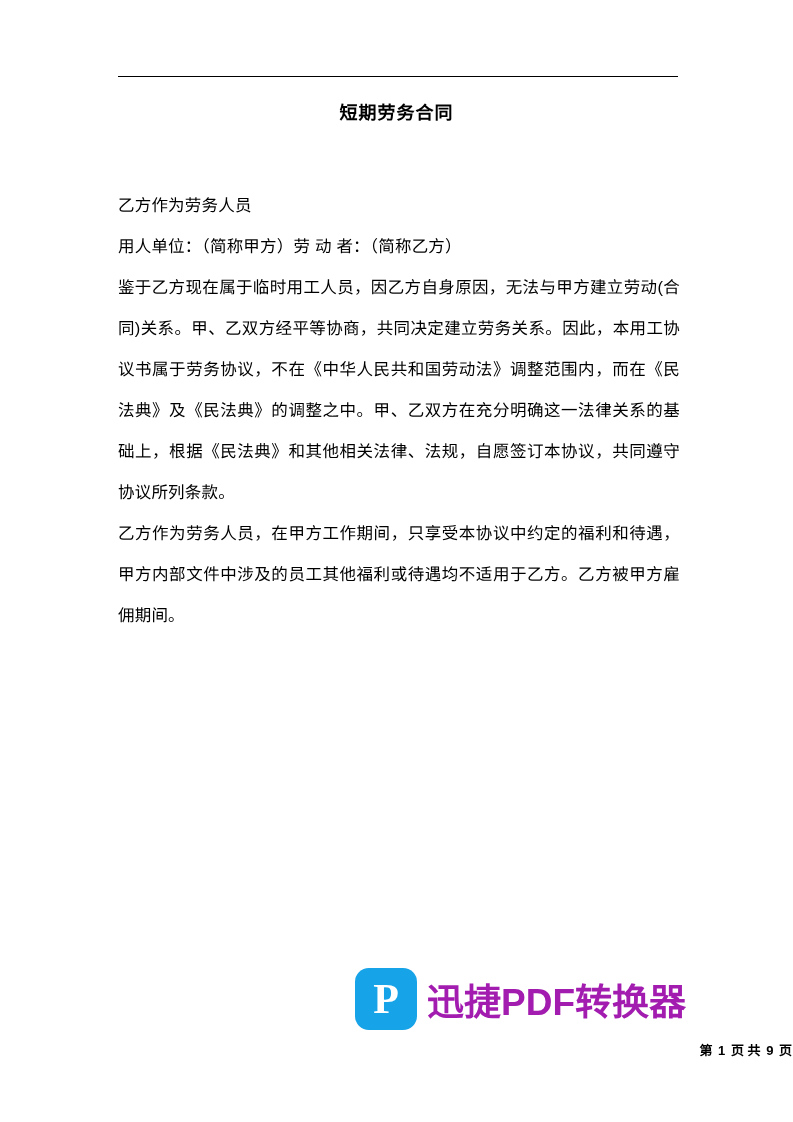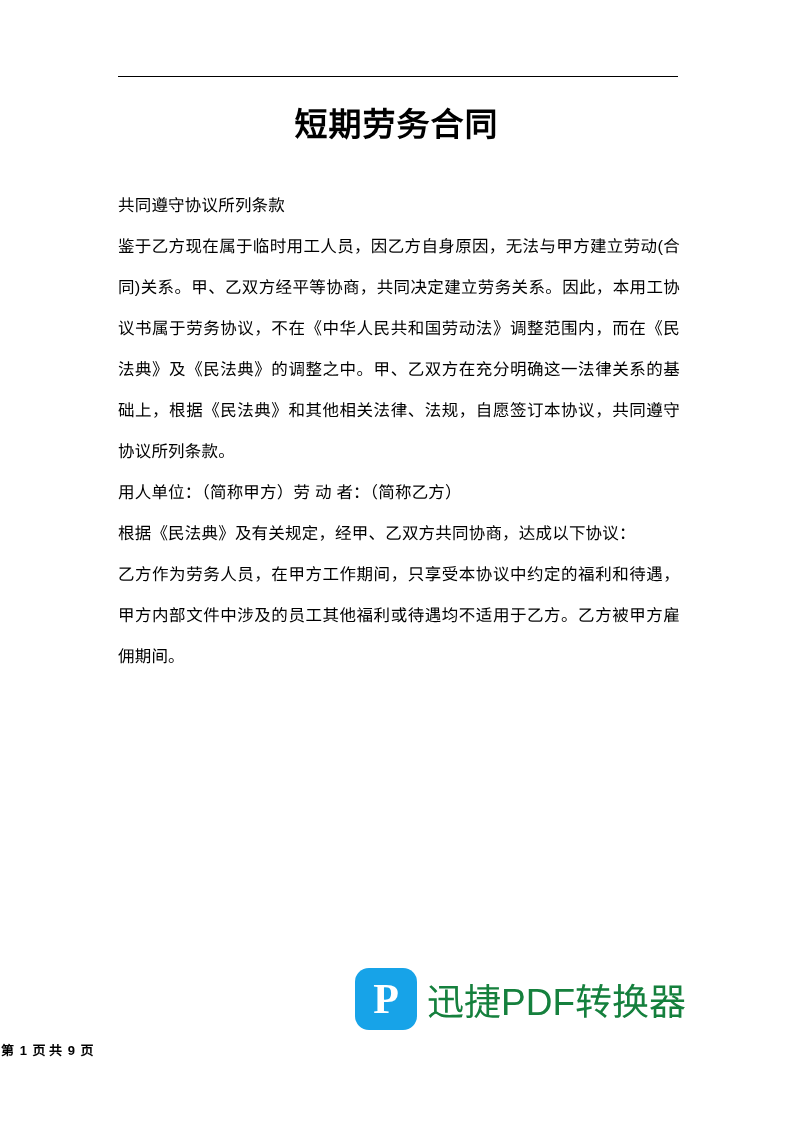--- a/index.html
+++ b/index.html
@@ -29,21 +29,21 @@
     width: 560px;
     height: 1px;
     background: #000000;
   }
   .doc-title {
     position: absolute;
     left: 0;
     top: 98px;
     width: 793px;
     text-align: center;
-    font-size: 33px;
+    font-size: 18px;
     font-weight: bold;
     letter-spacing: 1px;
   }
   .content {
     position: absolute;
     left: 118px;
     top: 185px;
     width: 562px;
   }
   .para {
@@ -78,53 +78,52 @@
     transform: translateY(-50%);
     text-align: center;
     color: #ffffff;
     font-size: 42px;
     font-weight: bold;
     font-family: "Liberation Serif", serif;
     line-height: 1;
   }
   .wm-text {
     font-size: 37px;
-    font-weight: normal;
-    color: #15803d;
+    font-weight: bold;
+    color: #a21caf;
     letter-spacing: 0px;
     white-space: nowrap;
   }
   .footer {
     position: absolute;
     left: 0;
     top: 1040px;
     width: 793px;
-    text-align: left;
+    text-align: right;
     font-size: 13px;
     font-weight: bold;
     color: #000000;
   }
   .footer span {
     padding: 0 1px;
   }
 </style>
 </head>
 <body>
 
 <div class="page">
 
   <div class="top-rule"></div>
 
   <div class="doc-title">短期劳务合同</div>
 
   <div class="content">
-    <p class="para">共同遵守协议所列条款</p>
+    <p class="para">乙方作为劳务人员</p>
+    <p class="para">用人单位：（简称甲方）劳 动 者：（简称乙方）</p>
     <p class="para">鉴于乙方现在属于临时用工人员，因乙方自身原因，无法与甲方建立劳动(合同)关系。甲、乙双方经平等协商，共同决定建立劳务关系。因此，本用工协议书属于劳务协议，不在《中华人民共和国劳动法》调整范围内，而在《民法典》及《民法典》的调整之中。甲、乙双方在充分明确这一法律关系的基础上，根据《民法典》和其他相关法律、法规，自愿签订本协议，共同遵守协议所列条款。</p>
-    <p class="para">用人单位：（简称甲方）劳 动 者：（简称乙方）</p>
-    <p class="para">根据《民法典》及有关规定，经甲、乙双方共同协商，达成以下协议：</p>
     <p class="para">乙方作为劳务人员，在甲方工作期间，只享受本协议中约定的福利和待遇，甲方内部文件中涉及的员工其他福利或待遇均不适用于乙方。乙方被甲方雇佣期间。</p>
   </div>
 
   <div class="watermark">
     <span class="wm-logo"></span>
     <span class="wm-text">迅捷PDF转换器</span>
   </div>
 
   <div class="footer">
     <span>第</span>

